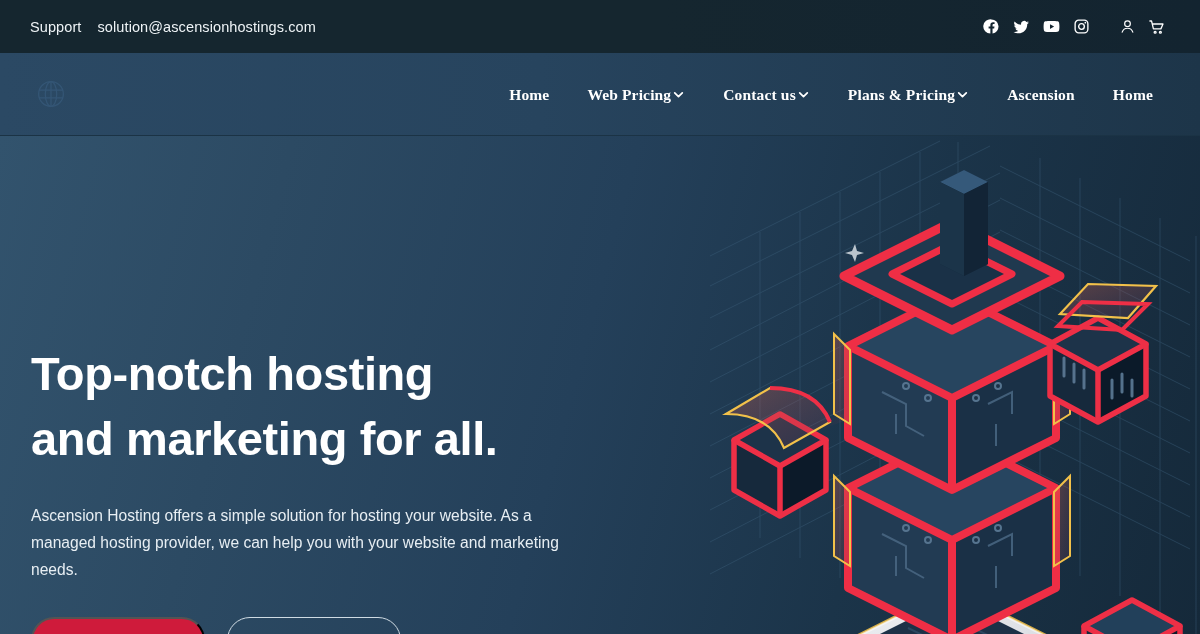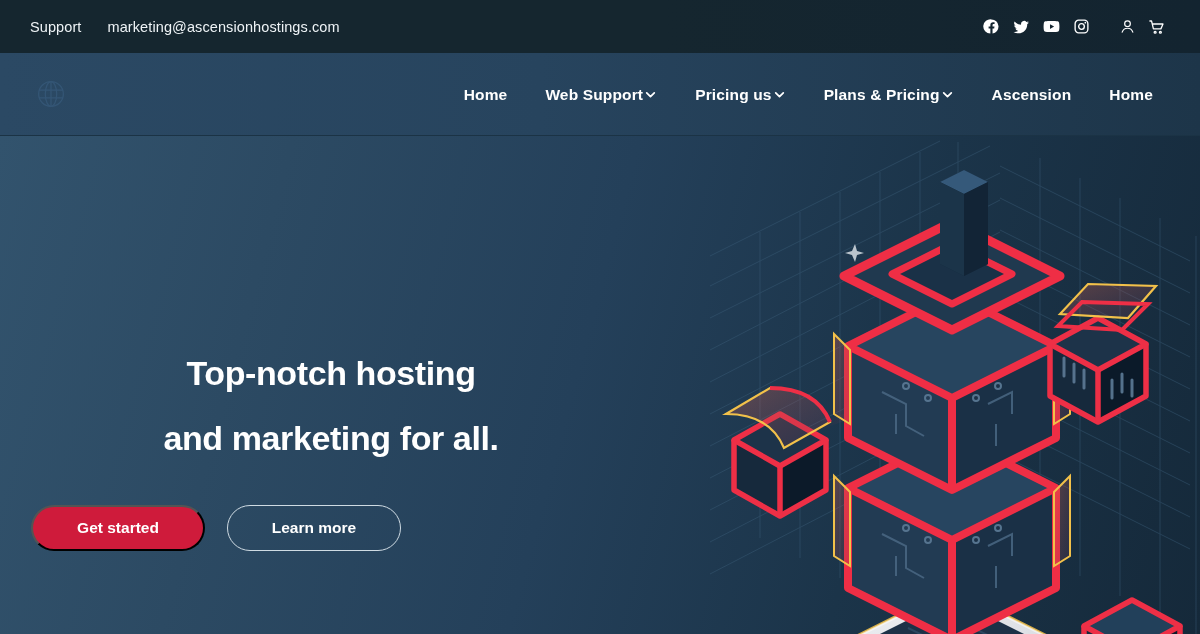--- a/index.html
+++ b/index.html
@@ -15,21 +15,21 @@
 
   
   .topbar {
     position: absolute; top: 0; left: 0;
     width: 1200px; height: 53px;
     background: linear-gradient(to right, #15262f 0%, #15262f 55%, #132430 100%);
     display: flex; align-items: center;
   }
   .topbar-left {
     display: flex; align-items: center;
-    margin-left: 30px; gap: 26px;
+    margin-left: 30px; gap: 16px;
   }
   .topbar-link {
     color: #eef3f6; font-size: 14.5px; letter-spacing: .1px;
     white-space: nowrap;
   }
   .topbar-right {
     position: absolute; right: 28px; top: 0; height: 53px;
     display: flex; align-items: center; gap: 0px;
   }
   .soc {
@@ -39,21 +39,21 @@
   }
   .soc svg { display: block; }
   .util-gap { width: 16px; height: 1px; }
 
   
   .nav {
     position: absolute; top: 53px; left: 0;
     width: 1200px; height: 83px;
     background: linear-gradient(to right, #2b4964 0%, #27445e 45%, #1d3549 100%);
     border-bottom: 1px solid #1b3345;
-    display: flex; align-items: center;
+    display: flex; align-items: center; font-family: Liberation Serif, serif;
   }
   .brand {
     position: absolute; left: 32px; top: 50%;
     transform: translateY(-50%);
     width: 38px; height: 38px;
     display: flex; align-items: center; justify-content: center;
   }
   .brand svg { display: block; opacity: .55; }
   .navlinks {
     position: absolute; right: 28px; top: 0; height: 83px;
@@ -74,24 +74,23 @@
     width: 1200px; height: 498px;
     background: linear-gradient(105deg, #32536d 0%, #2c4a63 22%, #24405a 48%, #1b3449 72%, #15293a 100%);
     overflow: hidden;
   }
   .hero-copy {
     position: absolute; left: 31px; top: 205px;
     width: 600px;
   }
   .hero-title {
     color: #ffffff;
-    font-size: 34px; font-weight: bold;
+    font-size: 47px; font-weight: bold;
     line-height: 65px; letter-spacing: -0.4px;
     white-space: pre-line;
-    text-align: center;
   }
   .hero-sub {
     margin-top: 31px;
     color: #e7eef3;
     font-size: 15.6px; line-height: 27px;
     width: 545px;
   }
   .hero-btns {
     margin-top: 34px;
     display: flex; align-items: center; gap: 22px;
@@ -118,21 +117,21 @@
   .art svg { display: block; width: 500px; height: 498px; }
 </style>
 </head>
 <body>
 
 <div class="page">
 
   <div class="topbar">
     <div class="topbar-left">
       <span class="topbar-link">Support</span>
-      <span class="topbar-link">marketing@ascensionhostings.com</span>
+      <span class="topbar-link">solution@ascensionhostings.com</span>
     </div>
 
     <div class="topbar-right">
       <span class="soc">
         <svg width="17" height="17" viewBox="0 0 24 24" fill="#fff">
           <path d="M12 2a10 10 0 1 0-1.6 19.87v-7.02H7.9V12h2.5V9.8c0-2.47 1.47-3.84 3.72-3.84 1.08 0 2.2.2 2.2.2v2.42h-1.24c-1.22 0-1.6.76-1.6 1.54V12h2.73l-.44 2.85h-2.3v7.02A10 10 0 0 0 12 2z"></path>
         </svg>
       </span>
       <span class="soc">
         <svg width="18" height="18" viewBox="0 0 24 24" fill="#fff">
@@ -175,29 +174,29 @@
         <ellipse cx="20" cy="20" rx="6" ry="13"></ellipse>
         <path d="M7.4 16h25.2M7.4 24h25.2M20 7v26"></path>
       </svg>
     </div>
 
     <div class="navlinks">
       <a class="navitem">
         <span>Home</span>
       </a>
       <a class="navitem">
-        <span>Web Support</span>
+        <span>Web Pricing</span>
         <span class="chev">
           <svg width="13" height="13" viewBox="0 0 24 24" fill="none" stroke="#fff" stroke-width="3.2" stroke-linecap="round" stroke-linejoin="round">
               <path d="M5 9l7 7 7-7"></path>
             </svg>
         </span>
       </a>
       <a class="navitem">
-        <span>Pricing us</span>
+        <span>Contact us</span>
         <span class="chev">
           <svg width="13" height="13" viewBox="0 0 24 24" fill="none" stroke="#fff" stroke-width="3.2" stroke-linecap="round" stroke-linejoin="round">
               <path d="M5 9l7 7 7-7"></path>
             </svg>
         </span>
       </a>
       <a class="navitem">
         <span>Plans &amp; Pricing</span>
         <span class="chev">
           <svg width="13" height="13" viewBox="0 0 24 24" fill="none" stroke="#fff" stroke-width="3.2" stroke-linecap="round" stroke-linejoin="round">
@@ -387,20 +386,21 @@
               <path d="M12 74 L12 92 M22 80 L22 98 M32 86 L32 104"></path>
             </g>
           </g>
         </g>
       </svg>
     </div>
 
     <div class="hero-copy">
       <h1 class="hero-title">Top-notch hosting
 and marketing for all.</h1>
+      <p class="hero-sub">Ascension Hosting offers a simple solution for hosting your website. As a managed hosting provider, we can help you with your website and marketing needs.</p>
       <div class="hero-btns">
         <button class="btn btn-primary">Get started</button>
         <button class="btn btn-ghost">Learn more</button>
       </div>
     </div>
 
   </div>
 </div>
 
 </body></html>

